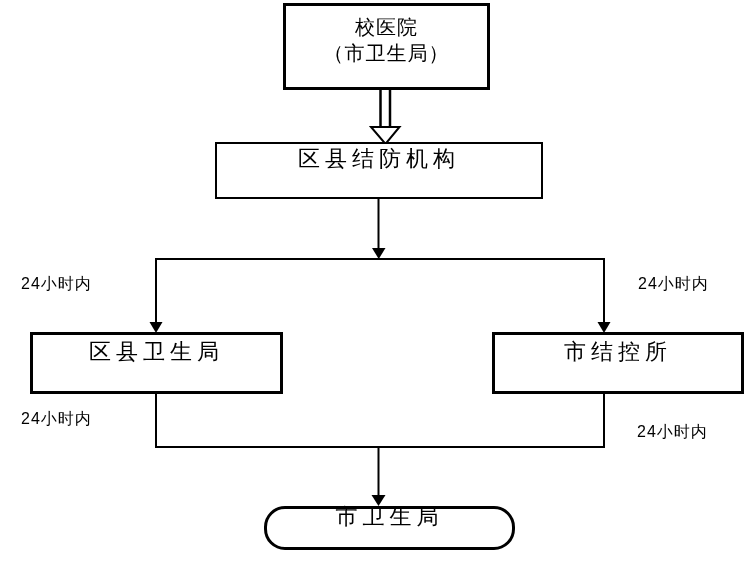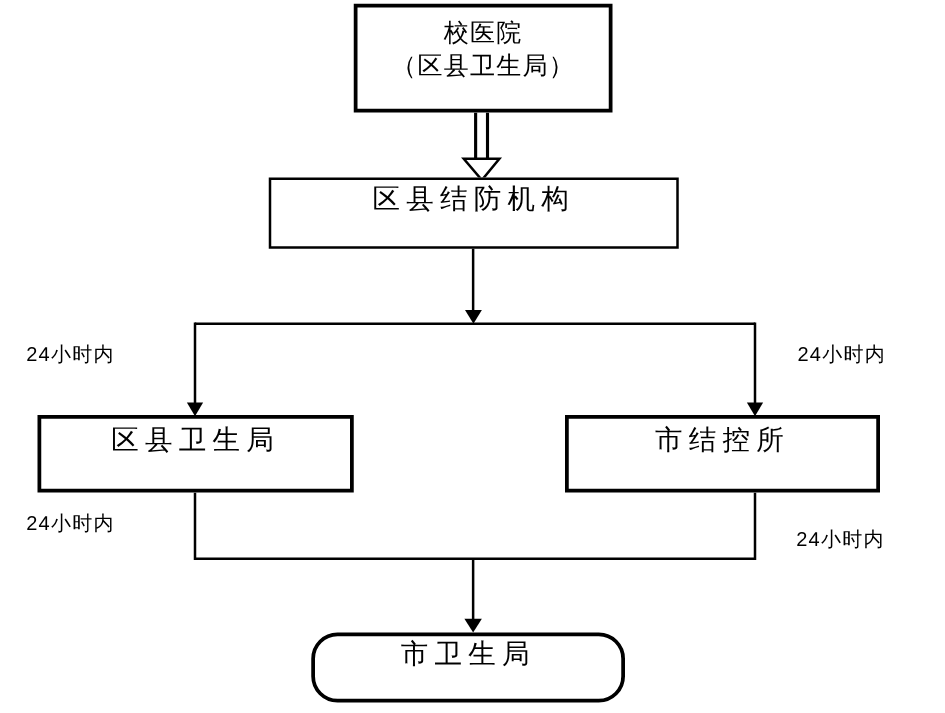--- a/index.html
+++ b/index.html
@@ -76,36 +76,36 @@
     <line x1="156" y1="394" x2="156" y2="448"></line>
     <line x1="604" y1="394" x2="604" y2="448"></line>
     <line x1="156" y1="447" x2="604" y2="447"></line>
 
     <line x1="378.5" y1="447" x2="378.5" y2="497"></line>
     <polygon class="solid" points="371.5,495 385.5,495 378.5,506"></polygon>
   </svg>
 
   <div class="node two-line" style="left:283px; top:3px; width:207px; height:87px;">
     <span>校医院</span>
-    <span>（区县卫生局）</span>
+    <span>（市卫生局）</span>
   </div>
 
   <div class="node thin-border" style="left:215px; top:142px; width:328px; height:57px;">
     <span>区县结防机构</span>
   </div>
 
   <div class="node" style="left:30px; top:332px; width:253px; height:62px;text-align:center;">
     <span>区县卫生局</span>
   </div>
 
-  <div class="node" style="left:452px; top:332px; width:252px; height:62px;">
+  <div class="node" style="left:492px; top:332px; width:252px; height:62px;">
     <span>市结控所</span>
   </div>
 
-  <div class="node" style="left:249px; top:506px; width:251px; height:56px;border-radius:21px;">
+  <div class="node" style="left:264px; top:506px; width:251px; height:44px;border-radius:21px;">
     <span>市卫生局</span>
   </div>
 
   <div class="edge-label" style="left:21px; top:274px;">24小时内</div>
 
   <div class="edge-label" style="left:638px; top:274px;">24小时内</div>
 
   <div class="edge-label" style="left:21px; top:409px;">24小时内</div>
 
   <div class="edge-label" style="left:637px; top:422px;">24小时内</div>

